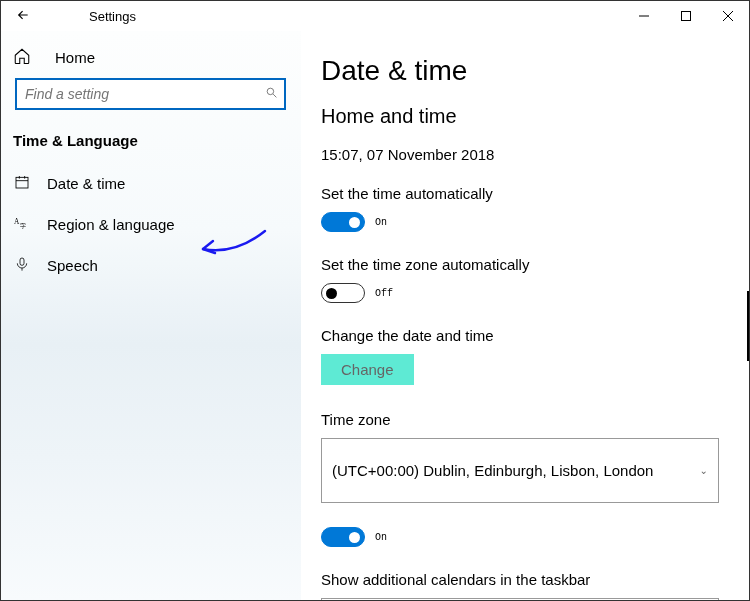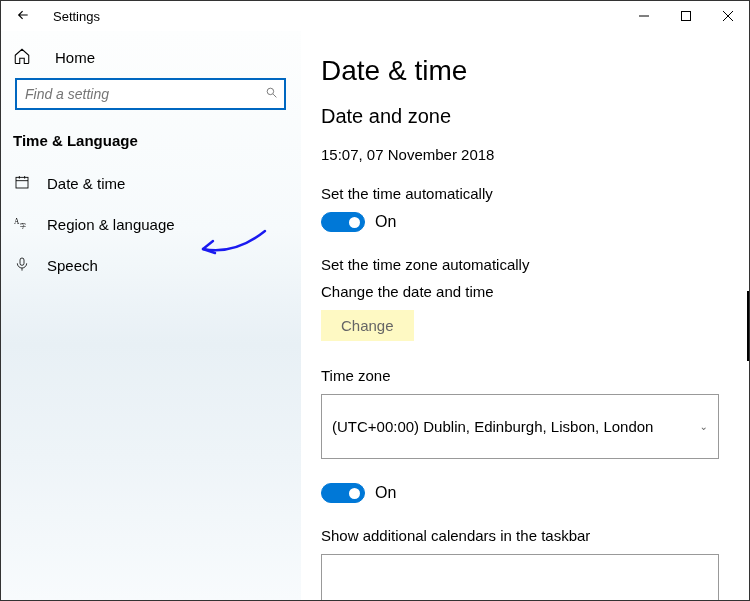--- a/index.html
+++ b/index.html
@@ -14,20 +14,21 @@
     overflow: hidden;
     position: relative;
     border: 1px solid #333;
   }
   .titlebar {
     height: 30px;
     display: flex;
     align-items: center;
     padding-left: 12px;
     position: relative;
+    gap: 36px;
   }
   .back-btn { width: 20px; text-align: center; cursor: pointer; }
   .title-text { margin-left: 20px; font-size: 13px; }
   .caption-buttons {
     position: absolute; right: 0; top: 0;
     display: flex;
   }
   .cap-btn { width: 42px; height: 30px; display:flex; align-items:center; justify-content:center; font-size:13px; font-family: Arial, sans-serif; }
   .layout { display: flex; height: calc(100% - 30px); }
   .sidebar {
@@ -82,24 +83,24 @@
   .toggle {
     width: 44px; height: 20px; border-radius: 10px;
     position: relative; background:#fff; border:1px solid #333;
   }
   .toggle .knob {
     position:absolute; width:11px; height:11px; border-radius:50%;
     top:3.5px; left:4px; background:#000;
   }
   .toggle.on { background:#0078d7; border-color:#0078d7; }
   .toggle.on .knob { left:auto; right:4px; background:#fff; }
-  .toggle-text { font-size:16px; }
+  .toggle-text { font-size:10px;font-family:Liberation Mono, monospace; }
   .gray-btn {
     display:inline-block;
-    background:#fef9c3;
+    background:#5eead4;
     color:#666;
     padding: 7px 20px;
     font-size:15px;
     margin-bottom: 26px;
   }
   .select-box {
     width: 398px;
     border:1px solid #999;
     padding: 23px 10px;
     font-size:15px;
@@ -210,33 +211,39 @@
     <svg class="annot-arrow" viewBox="0 0 80 40">
       <path d="M70 6 Q 40 30 8 24" fill="none" stroke="#1a1af0" stroke-width="2.4" stroke-linecap="round"></path>
       <path d="M8 24 l10 -8 M8 24 l12 4" fill="none" stroke="#1a1af0" stroke-width="2.4" stroke-linecap="round"></path>
     </svg>
   </div>
 
   <div class="content">
     <div class="content-scroll-border-right"></div>
     <div class="content-inner">
       <div class="h1">Date &amp; time</div>
-      <div class="h2">Date and zone</div>
+      <div class="h2">Home and time</div>
 
       <div class="info-line">15:07, 07 November 2018</div>
 
       <div class="setting-label">Set the time automatically</div>
       <div class="toggle-row">
         <div class="toggle on">
             <div class="knob"></div>
           </div>
         <div class="toggle-text">On</div>
       </div>
 
       <div class="setting-label">Set the time zone automatically</div>
+      <div class="toggle-row">
+        <div class="toggle">
+            <div class="knob"></div>
+          </div>
+        <div class="toggle-text">Off</div>
+      </div>
 
       <div class="setting-label">Change the date and time</div>
       <div class="gray-btn">Change</div>
 
       <div class="setting-label">Time zone</div>
       <div class="select-box">
         <span>(UTC+00:00) Dublin, Edinburgh, Lisbon, London</span>
         <span class="chev">⌄</span>
       </div>
 

